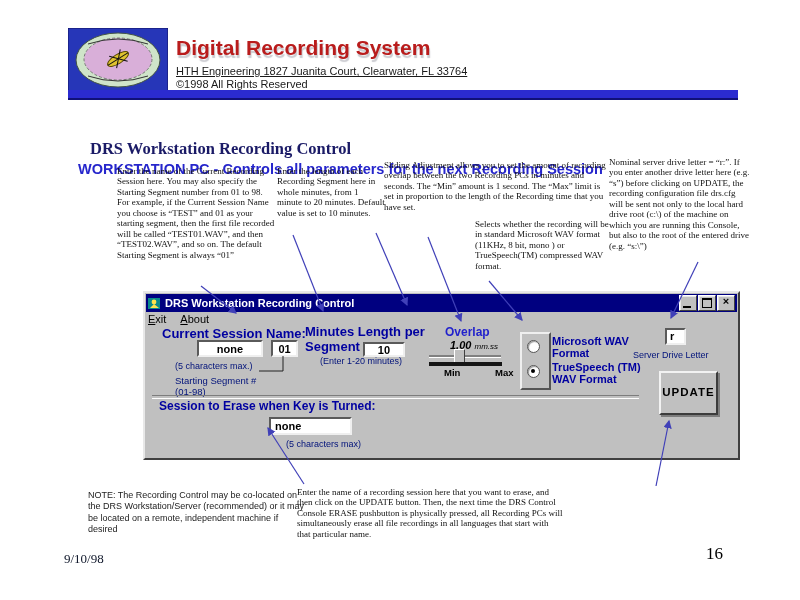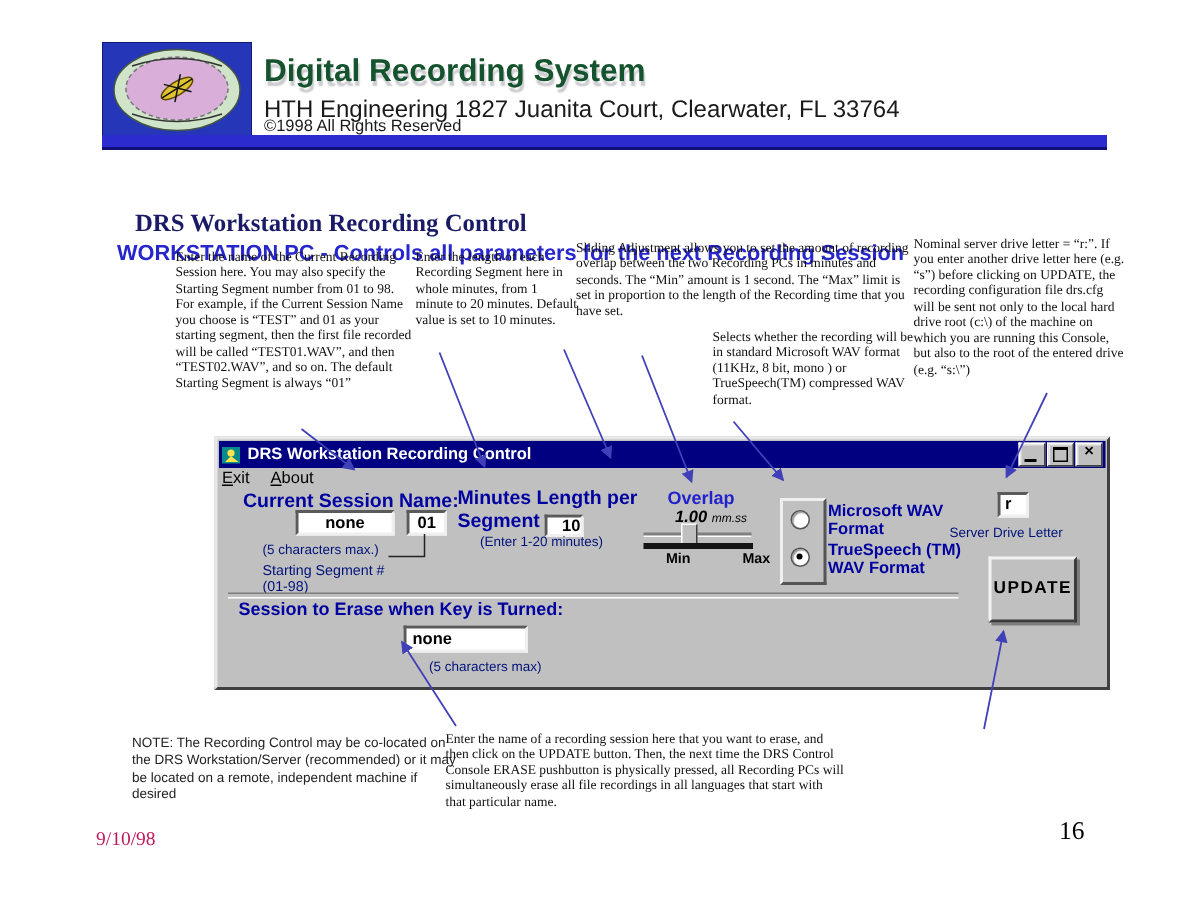--- a/index.html
+++ b/index.html
@@ -1,22 +1,22 @@
 <!DOCTYPE html>
 <html><head>
 <meta charset="utf-8">
 <style>
   html,body{margin:0;padding:0;background:#fff;}
   .slide{position:relative;width:800px;height:600px;background:#ffffff;overflow:hidden;
          font-family:"Liberation Sans",sans-serif;}
   
   .logo{position:absolute;left:68px;top:28px;width:100px;height:64px;}
   .hdr-title{position:absolute;left:176px;top:36px;font-size:21px;font-weight:bold;
-             color:#14532d;letter-spacing:0px;text-shadow:1px 3px 1px rgba(140,140,150,.45);}
-  .hdr-addr{position:absolute;left:176px;top:65px;font-size:16px;color:#1a1a1a;}
+             color:#b91c1c;letter-spacing:0px;text-shadow:1px 3px 1px rgba(140,140,150,.45);}
+  .hdr-addr{position:absolute;left:176px;top:65px;font-size:11px;color:#1a1a1a;text-decoration:underline;}
   .hdr-copy{position:absolute;left:176px;top:78px;font-size:11px;color:#1a1a1a;}
   .hdr-bar{position:absolute;left:68px;top:90px;width:670px;height:8px;background:#2b2bd0;
            border-bottom:2px solid #101078;}
   
   .page-title{position:absolute;left:78px;top:118px;font-size:14.5px;font-weight:bold;color:#2626cc;margin-top:43px;}
   .page-subtitle{position:absolute;left:90px;top:139px;font-size:16.5px;font-weight:bold;
                  color:#1a1a66;font-family:"Liberation Serif",serif;}
   
   .ann{position:absolute;font-family:"Liberation Serif","DejaVu Serif",serif;font-size:9px;
        line-height:1.16;color:#111;}
@@ -51,21 +51,21 @@
   .radio-panel{position:absolute;width:27px;height:54px;background:#c0c0c0;border:2px solid;
                border-color:#efefef #555 #555 #efefef;}
   .radio{position:absolute;width:11px;height:11px;border-radius:50%;background:#fff;
          border:1px solid #555;box-shadow:inset 1px 1px 1px #999;}
   .radio .dot{position:absolute;left:3px;top:3px;width:4px;height:4px;border-radius:50%;background:#000;}
   .rlabel{position:absolute;font-weight:bold;color:#0000a0;font-size:11px;line-height:1.1;}
   .btn{position:absolute;background:#c0c0c0;border:2px solid;border-color:#f2f2f2 #3c3c3c #3c3c3c #f2f2f2;
        box-shadow:2px 2px 0 rgba(0,0,0,.35);font-weight:bold;font-size:11.5px;color:#000;
        text-align:center;letter-spacing:1px;}
   .sep{position:absolute;height:2px;border-top:1px solid #7d7d7d;border-bottom:1px solid #fff;}
-  .footer-date{position:absolute;left:64px;top:551px;font-size:13px;color:#be185d;
+  .footer-date{position:absolute;left:64px;top:551px;font-size:13px;color:#0f172a;
                font-family:"Liberation Serif",serif;}
   .footer-page{position:absolute;left:706px;top:544px;font-size:17px;color:#000;
                font-family:"Liberation Serif",serif;}
   svg.overlay{position:absolute;left:0;top:0;pointer-events:none;z-index:6;}
 </style>
 </head>
 <body>
 
 <div class="slide">
 
@@ -123,21 +123,21 @@
 
     <div class="dlg-label" style="left:17px;top:33px;">Current Session Name:</div>
     <div class="field abs center" style="left:52px;top:47px;width:66px;height:17px;line-height:14px;">none</div>
     <div class="field abs center" style="left:126px;top:47px;width:27px;height:17px;line-height:14px;">01</div>
     <div class="hint" style="left:30px;top:68px;">(5 characters max.)</div>
     <div class="hint" style="left:30px;top:82px;font-size:9.5px;">Starting Segment #</div>
     <div class="hint" style="left:30px;top:93px;font-size:9.5px;">(01-98)</div>
 
     <div style="position:absolute;left:160px;top:31px;width:120px;">
       <span class="dlg-label" style="position:static;">Minutes Length per Segment</span>
-      <span class="field" style="display:inline-block;width:26px;height:15px;line-height:12px;text-align:right;vertical-align:-3px;">10</span>
+      <span class="field" style="display:inline-block;width:42px;height:15px;line-height:12px;text-align:center;vertical-align:-3px;">10</span>
     </div>
     <div class="hint" style="left:162px;top:63px;padding-left:13px;">(Enter 1-20 minutes)</div>
 
     <div class="dlg-label" style="left:300px;top:32px;color:#2222cc;font-size:12px;">Overlap</div>
     <div style="position:absolute;left:305px;top:46px;font-style:italic;">
       <span style="font-weight:bold;color:#000;">1.00</span>
       <span style="font-size:8px;color:#000;">mm.ss</span>
     </div>
     <div class="slider-track" style="left:284px;top:62px;width:72px;"></div>
     <div class="slider-thumb" style="left:309px;top:56px;"></div>

